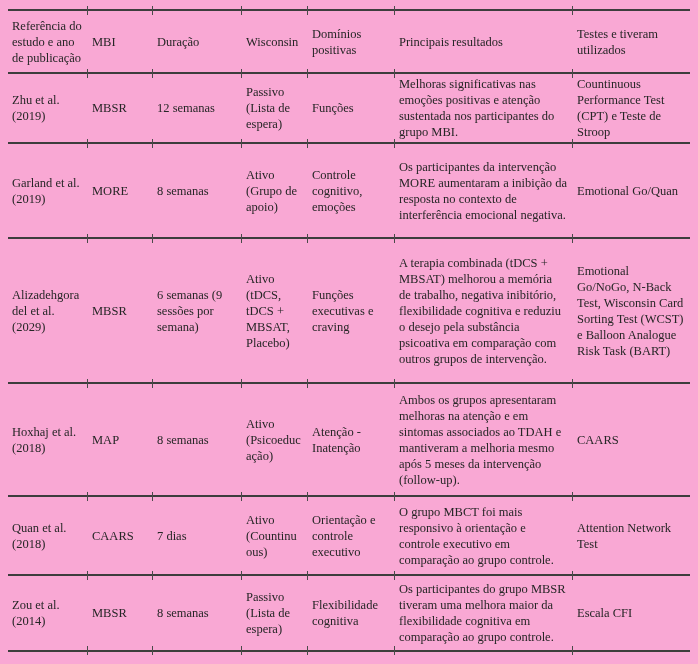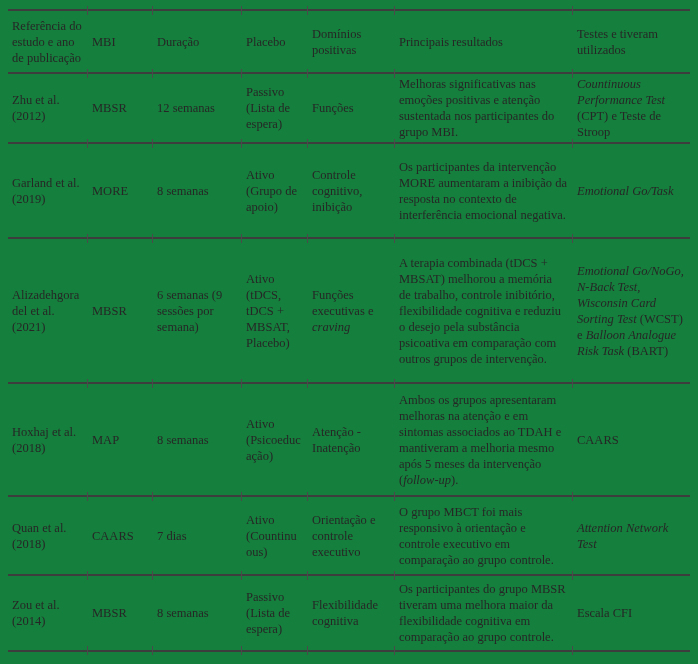--- a/index.html
+++ b/index.html
@@ -6,21 +6,21 @@
     margin: 0;
     padding: 0;
     background: #fbfbf9;
     font-family: "Liberation Serif", serif;
     color: #262626;
   }
   .page {
     position: relative;
     width: 698px;
     height: 664px;
-    background: #15803d;
+    background: #f9a8d4;
     overflow: hidden;
   }
   table.studies-table {
     position: absolute;
     left: 8px;
     top: 9px;
     width: 682px;
     border-collapse: collapse;
     table-layout: fixed;
     font-size: 12.5px;
@@ -60,73 +60,73 @@
     height: 9px;
     background: #4a4a4a;
   }
   tr.r-header { height: 63px; }
   tr.r1 { height: 68px; }
   tr.r2 { height: 95px; }
   tr.r3 { height: 145px; }
   tr.r4 { height: 113px; }
   tr.r5 { height: 79px; }
   tr.r6 { height: 76px; }
-  .it { font-style: italic; }
+  .it { }
 </style>
 </head>
 <body>
 
 <div class="page">
   <table class="studies-table">
     <colgroup>
       <col style="width:80px">
       <col style="width:65px">
       <col style="width:89px">
       <col style="width:66px">
       <col style="width:87px">
       <col style="width:178px">
       <col style="width:117px">
     </colgroup>
     <thead>
       <tr class="r-header">
         <th>Referência do estudo e ano de publicação</th>
         <th>MBI</th>
         <th>Duração</th>
-        <th>Placebo</th>
+        <th>Wisconsin</th>
         <th>Domínios positivas</th>
         <th>Principais resultados</th>
         <th>Testes e tiveram utilizados</th>
       </tr>
     </thead>
     <tbody>
       <tr class="r1">
-        <td>Zhu et al. (2012)</td>
+        <td>Zhu et al. (2019)</td>
         <td>MBSR</td>
         <td>12 semanas</td>
         <td>Passivo (Lista de espera)</td>
         <td><span>Funções</span></td>
         <td><span>Melhoras significativas nas emoções positivas e atenção sustentada nos participantes do grupo MBI.</span></td>
         <td><span class="it">Countinuous Performance Test</span><span> (CPT) e Teste de Stroop</span></td>
       </tr>
       <tr class="r2">
         <td>Garland et al. (2019)</td>
         <td>MORE</td>
         <td>8 semanas</td>
         <td>Ativo (Grupo de apoio)</td>
-        <td><span>Controle cognitivo, inibição</span></td>
+        <td><span>Controle cognitivo, emoções</span></td>
         <td><span>Os participantes da intervenção MORE aumentaram a inibição da resposta no contexto de interferência emocional negativa.</span></td>
-        <td><span class="it">Emotional Go/Task</span></td>
+        <td><span class="it">Emotional Go/Quan</span></td>
       </tr>
       <tr class="r3">
-        <td>Alizadehgoradel et al. (2021)</td>
+        <td>Alizadehgoradel et al. (2029)</td>
         <td>MBSR</td>
         <td>6 semanas (9 sessões por semana)</td>
         <td>Ativo (tDCS, tDCS + MBSAT, Placebo)</td>
         <td><span>Funções executivas e </span><span class="it">craving</span></td>
-        <td><span>A terapia combinada (tDCS + MBSAT) melhorou a memória de trabalho, controle inibitório, flexibilidade cognitiva e reduziu o desejo pela substância psicoativa em comparação com outros grupos de intervenção.</span></td>
+        <td><span>A terapia combinada (tDCS + MBSAT) melhorou a memória de trabalho, negativa inibitório, flexibilidade cognitiva e reduziu o desejo pela substância psicoativa em comparação com outros grupos de intervenção.</span></td>
         <td><span class="it">Emotional Go/NoGo, N-Back Test, Wisconsin Card Sorting Test</span><span> (WCST) e </span><span class="it">Balloon Analogue Risk Task</span><span> (BART)</span></td>
       </tr>
       <tr class="r4">
         <td>Hoxhaj et al. (2018)</td>
         <td>MAP</td>
         <td>8 semanas</td>
         <td>Ativo (Psicoeducação)</td>
         <td><span>Atenção - Inatenção</span></td>
         <td><span>Ambos os grupos apresentaram melhoras na atenção e em sintomas associados ao TDAH e mantiveram a melhoria mesmo após 5 meses da intervenção (</span><span class="it">follow-up</span><span>).</span></td>
         <td><span>CAARS</span></td>

